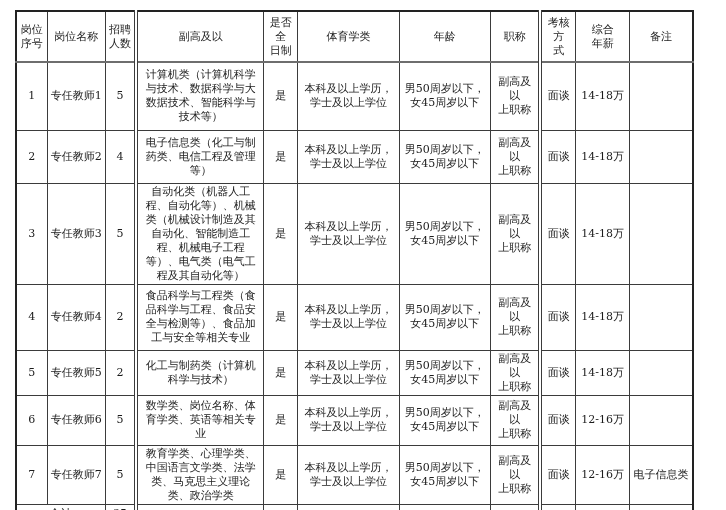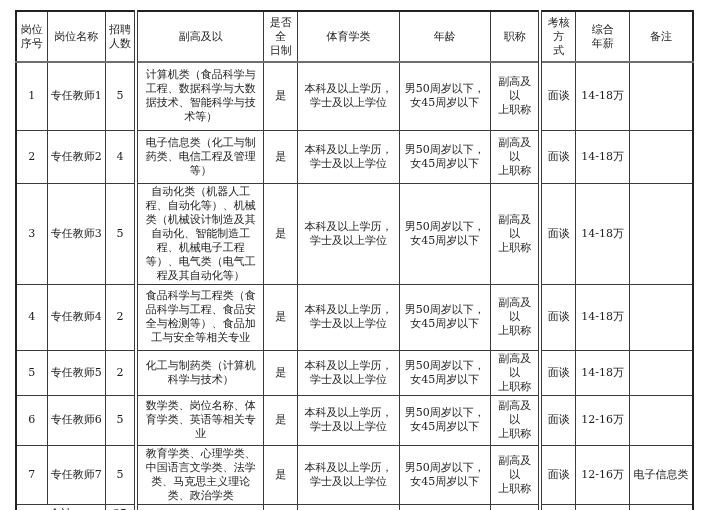--- a/index.html
+++ b/index.html
@@ -82,21 +82,21 @@
           <th>综合
 年薪</th>
           <th>备注</th>
         </tr>
     </thead>
     <tbody>
         <tr style="height: 68px;">
           <td>1</td>
           <td>专任教师1</td>
           <td>5</td>
-          <td class="dbl">计算机类（食品科学与工程、数据科学与大数据技术、智能科学与技术等）</td>
+          <td class="dbl">计算机类（计算机科学与技术、数据科学与大数据技术、智能科学与技术等）</td>
           <td>是</td>
           <td>本科及以上学历，
 学士及以上学位</td>
           <td>男50周岁以下，
 女45周岁以下</td>
           <td>副高及以
 上职称</td>
           <td class="dbl">面谈</td>
           <td>14-18万</td>
           <td></td>

